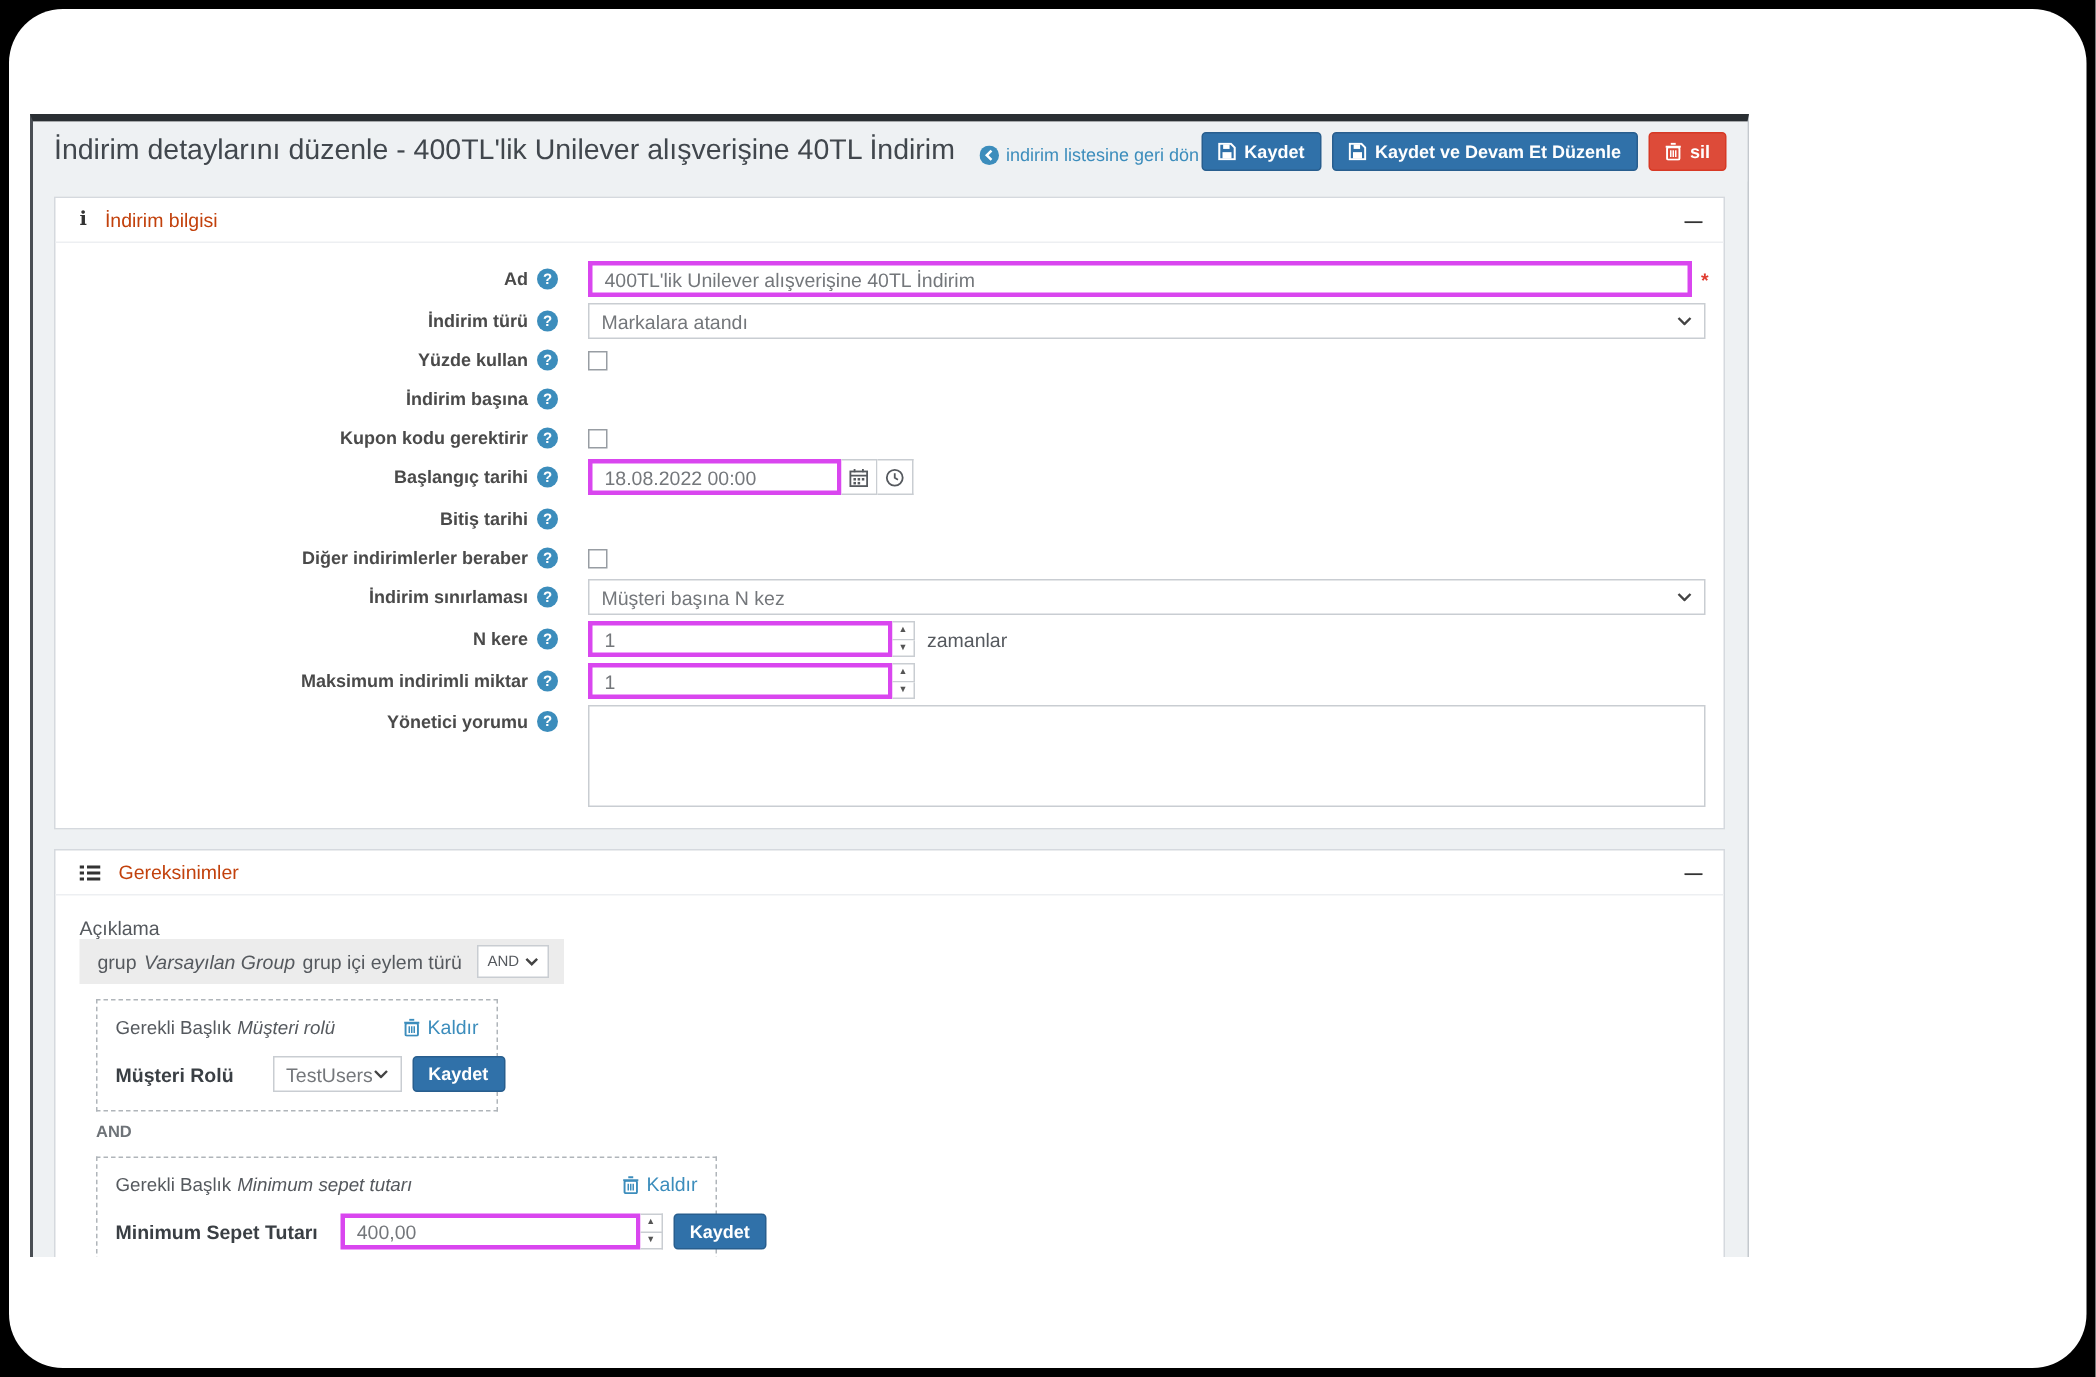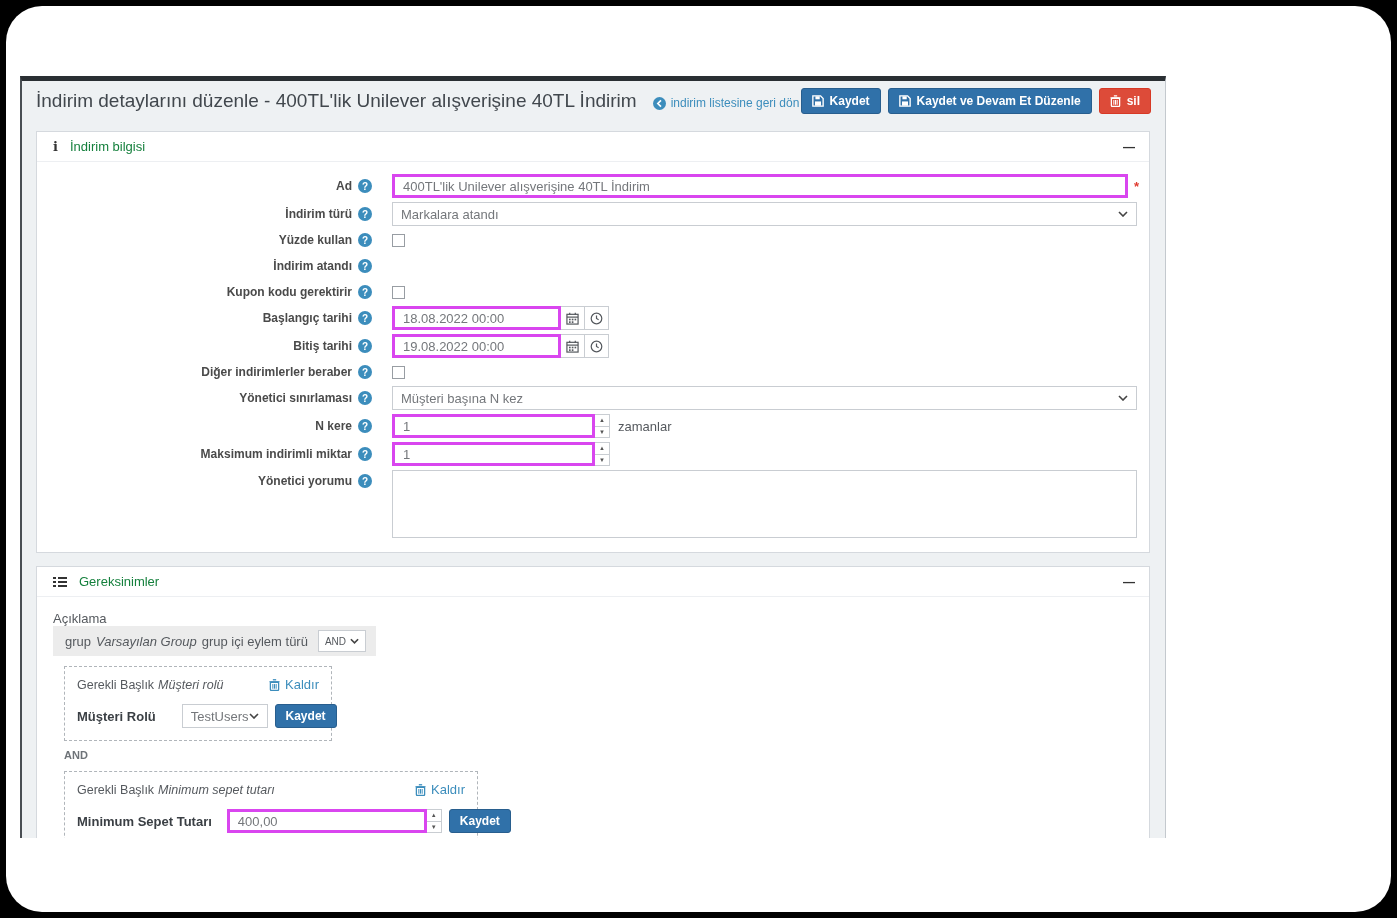--- a/index.html
+++ b/index.html
@@ -24,21 +24,21 @@
   .hdr-buttons { margin-left:auto; display:flex; gap:7px; }
   .btn { display:flex; align-items:center; gap:6px; height:26px; padding:0 10px; border-radius:3px; font-size:12px; font-weight:bold; color:#fff; border:1px solid transparent; cursor:pointer; font-family:inherit; }
   .btn-primary { background:#3071a9; border-color:#285e8e; }
   .btn-danger  { background:#dd4b39; border-color:#d73925; }
 
   
   .panel { background:#fff; border:1px solid #d5d9de; margin:0 15px 0 14px; }
   .panel-1 { margin-top:10px; }
   .panel-2 { margin-top:13px; height:300px; }
   .panel-head { height:30px; display:flex; align-items:center; padding:0 14px 0 16px; border-bottom:1px solid #edeff2; }
-  .panel-title { font-size:13px; color:#15803d; margin-left:12px; }
+  .panel-title { font-size:13px; color:#c2410c; margin-left:12px; }
   .collapse-btn { margin-left:auto; font-size:12px; font-weight:bold; color:#333; cursor:pointer; line-height:1; }
   .info-i { font-family:"DejaVu Serif", serif; font-weight:bold; font-size:13px; color:#333; }
 
   
   .form-body { padding:12px 6px 10px 0; }
   .frow { display:flex; align-items:center; margin-bottom:4px; min-height:24px; }
   .frow.cb-row { min-height:14px; margin:7px 0 7px 0; }
   .frow.ta-row { align-items:flex-start; }
   .lbl-cell { width:315px; text-align:right; font-size:12px; font-weight:bold; color:#4a4a4a; flex:none; }
   .help { width:14px; height:14px; border-radius:50%; background:#3c8dbc; color:#fff; font-size:10px; font-weight:bold;
@@ -178,21 +178,21 @@
 
         <div class="frow cb-row">
           <div class="lbl-cell">Yüzde kullan</div>
           <span class="help">?</span>
           <div class="ctl-cell">
               <span class="checkbox"></span>
             </div>
         </div>
 
         <div class="frow">
-          <div class="lbl-cell">İndirim atandı</div>
+          <div class="lbl-cell">İndirim başına</div>
           <span class="help">?</span>
         </div>
 
         <div class="frow cb-row">
           <div class="lbl-cell">Kupon kodu gerektirir</div>
           <span class="help">?</span>
           <div class="ctl-cell">
               <span class="checkbox"></span>
             </div>
         </div>
@@ -222,56 +222,32 @@
                     <path d="M7 3.8V7l2.3 1.4" fill="none" stroke="#55595e" stroke-width="1.3"></path>
                   </svg>
               </button>
             </div>
           </div>
         </div>
 
         <div class="frow">
           <div class="lbl-cell">Bitiş tarihi</div>
           <span class="help">?</span>
-          <div class="ctl-cell">
-            <div class="date-wrap">
-              <input class="txt-input date-input" value="19.08.2022 00:00" style="">
-              <button class="icon-btn">
-                <svg width="13" height="13" viewBox="0 0 14 14">
-                    <rect x="1" y="2.5" width="12" height="10.5" fill="none" stroke="#55595e" stroke-width="1.3"></rect>
-                    <line x1="1" y1="5.5" x2="13" y2="5.5" stroke="#55595e" stroke-width="1.3"></line>
-                    <line x1="4" y1="0.8" x2="4" y2="3" stroke="#55595e" stroke-width="1.3"></line>
-                    <line x1="10" y1="0.8" x2="10" y2="3" stroke="#55595e" stroke-width="1.3"></line>
-                    <rect x="3.2" y="7.2" width="1.8" height="1.8" fill="#55595e"></rect>
-                    <rect x="6.2" y="7.2" width="1.8" height="1.8" fill="#55595e"></rect>
-                    <rect x="9.2" y="7.2" width="1.8" height="1.8" fill="#55595e"></rect>
-                    <rect x="3.2" y="10" width="1.8" height="1.8" fill="#55595e"></rect>
-                    <rect x="6.2" y="10" width="1.8" height="1.8" fill="#55595e"></rect>
-                  </svg>
-              </button>
-              <button class="icon-btn">
-                <svg width="13" height="13" viewBox="0 0 14 14">
-                    <circle cx="7" cy="7" r="5.7" fill="none" stroke="#55595e" stroke-width="1.3"></circle>
-                    <path d="M7 3.8V7l2.3 1.4" fill="none" stroke="#55595e" stroke-width="1.3"></path>
-                  </svg>
-              </button>
-            </div>
-          </div>
         </div>
 
         <div class="frow cb-row">
           <div class="lbl-cell">Diğer indirimlerler beraber</div>
           <span class="help">?</span>
           <div class="ctl-cell">
               <span class="checkbox"></span>
             </div>
         </div>
 
         <div class="frow">
-          <div class="lbl-cell">Yönetici sınırlaması</div>
+          <div class="lbl-cell">İndirim sınırlaması</div>
           <span class="help">?</span>
           <div class="ctl-cell" style="padding-right:6px;">
             <div class="select-box full">
               <span>Müşteri başına N kez</span>
               <span class="chev">
                   <svg width="10" height="6" viewBox="0 0 10 6">
                     <path d="M1 1l4 4 4-4" stroke="#444" stroke-width="1.6" fill="none"></path>
                   </svg>
                 </span>
             </div>

